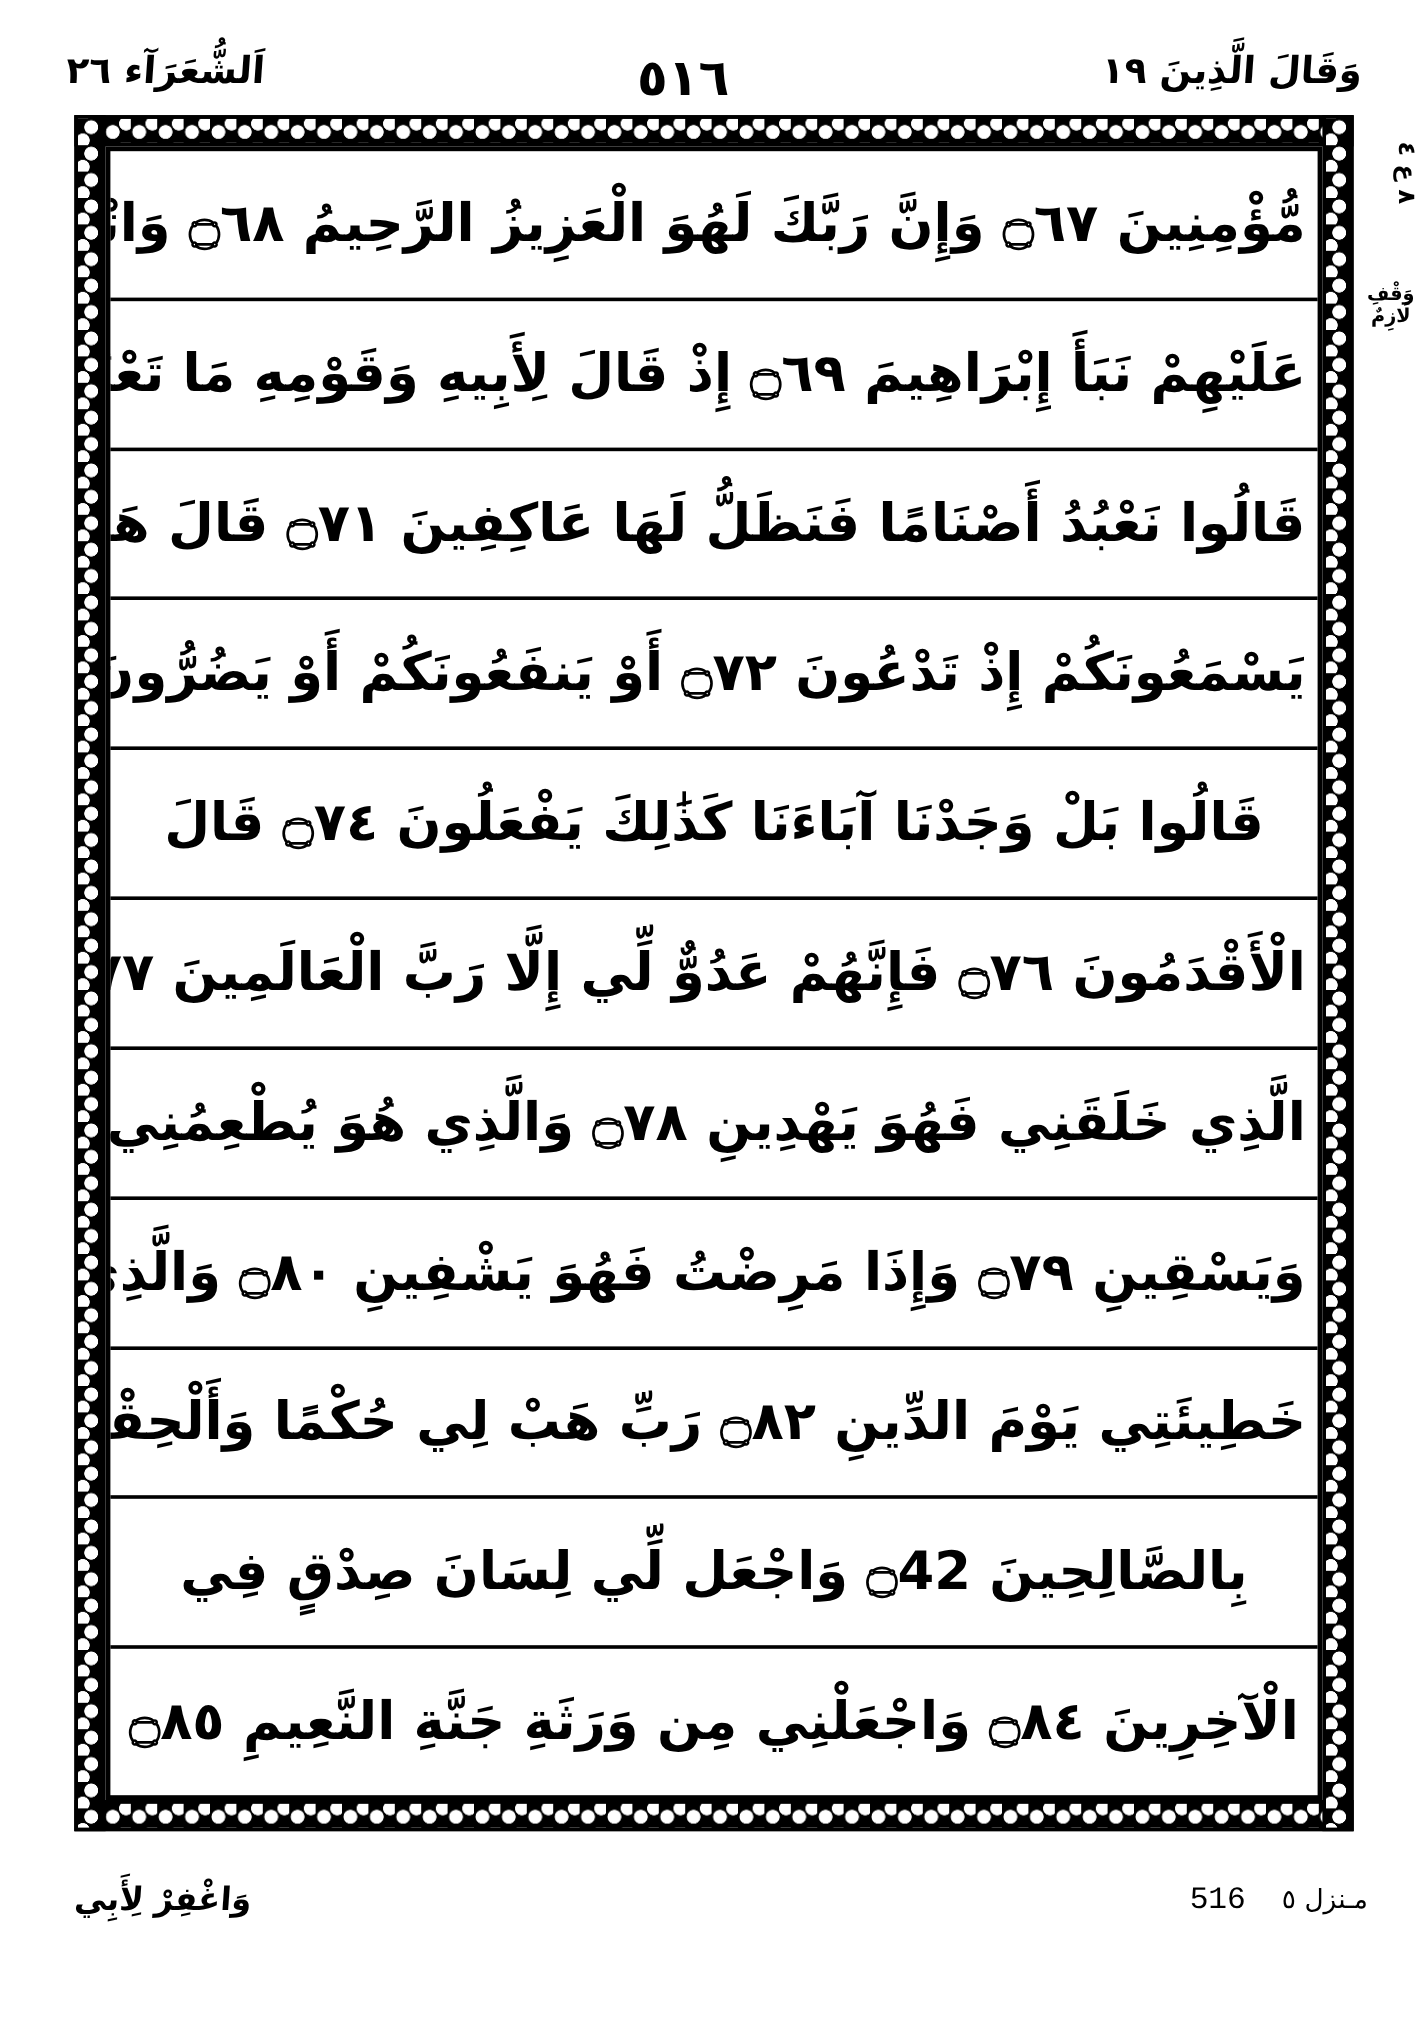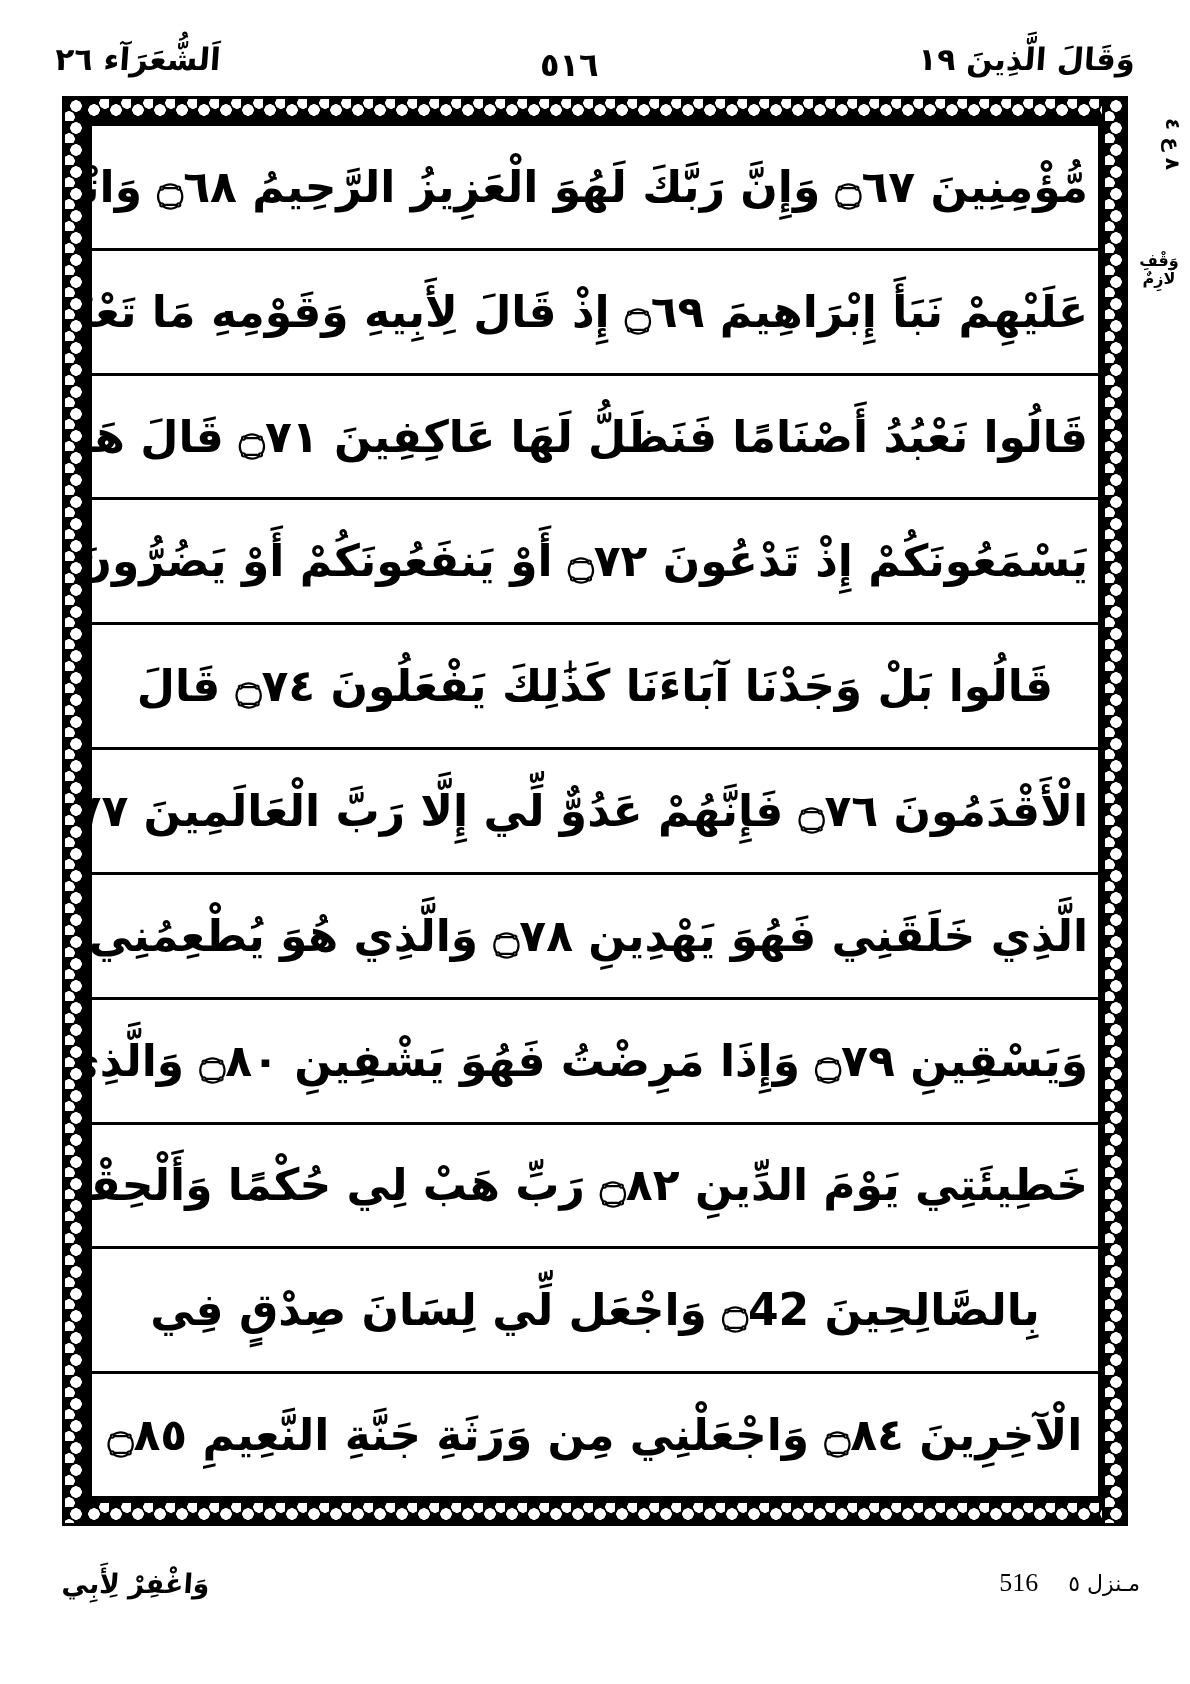--- a/index.html
+++ b/index.html
@@ -32,21 +32,21 @@
   .hdr-item {
     font-size: 31px;
     font-weight: 700;
     line-height: 1;
     white-space: nowrap;
     font-family: "DejaVu Sans", sans-serif;
   }
   .hdr-right { transform: skewX(-4deg); }
   .hdr-left  { transform: skewX(-4deg); }
   .hdr-center {
-    font-size: 32px;
+    font-size: 42px;
     font-weight: 700;
     letter-spacing: 1px;
     margin-top: 12px;
   }
 
   
   .frame-outer {
     position: absolute;
     top: 96px;
     left: 62px;
@@ -135,21 +135,21 @@
   }
   .note-ruku {
     right: 6px;
     top: 118px;
     width: 48px;
     writing-mode: vertical-rl;
     font-size: 20px;
   }
   .note-sajda {
     right: 8px;
-    top: 252px;
+    top: 236px;
     width: 46px;
     font-size: 16px;
   }
 
   
   .page-footer {
     position: absolute;
     left: 62px;
     right: 50px;
     top: 1548px;
@@ -179,21 +179,21 @@
   }
   .brand {
     font-family: "DejaVu Sans", "Liberation Sans", sans-serif;
     font-size: 33px;
     font-weight: 700;
     direction: ltr;
     letter-spacing: -0.4px;
     white-space: nowrap;
   }
   .folio {
-    font-family: Liberation Serif, serif;
+    font-family: Liberation Mono, monospace;
     font-size: 26px;
     direction: ltr;
     white-space: nowrap;
   }
 </style>
 </head>
 <body>
 
 <div class="page-header">
   <div class="hdr-item hdr-right">وَقَالَ الَّذِينَ ١٩</div>

